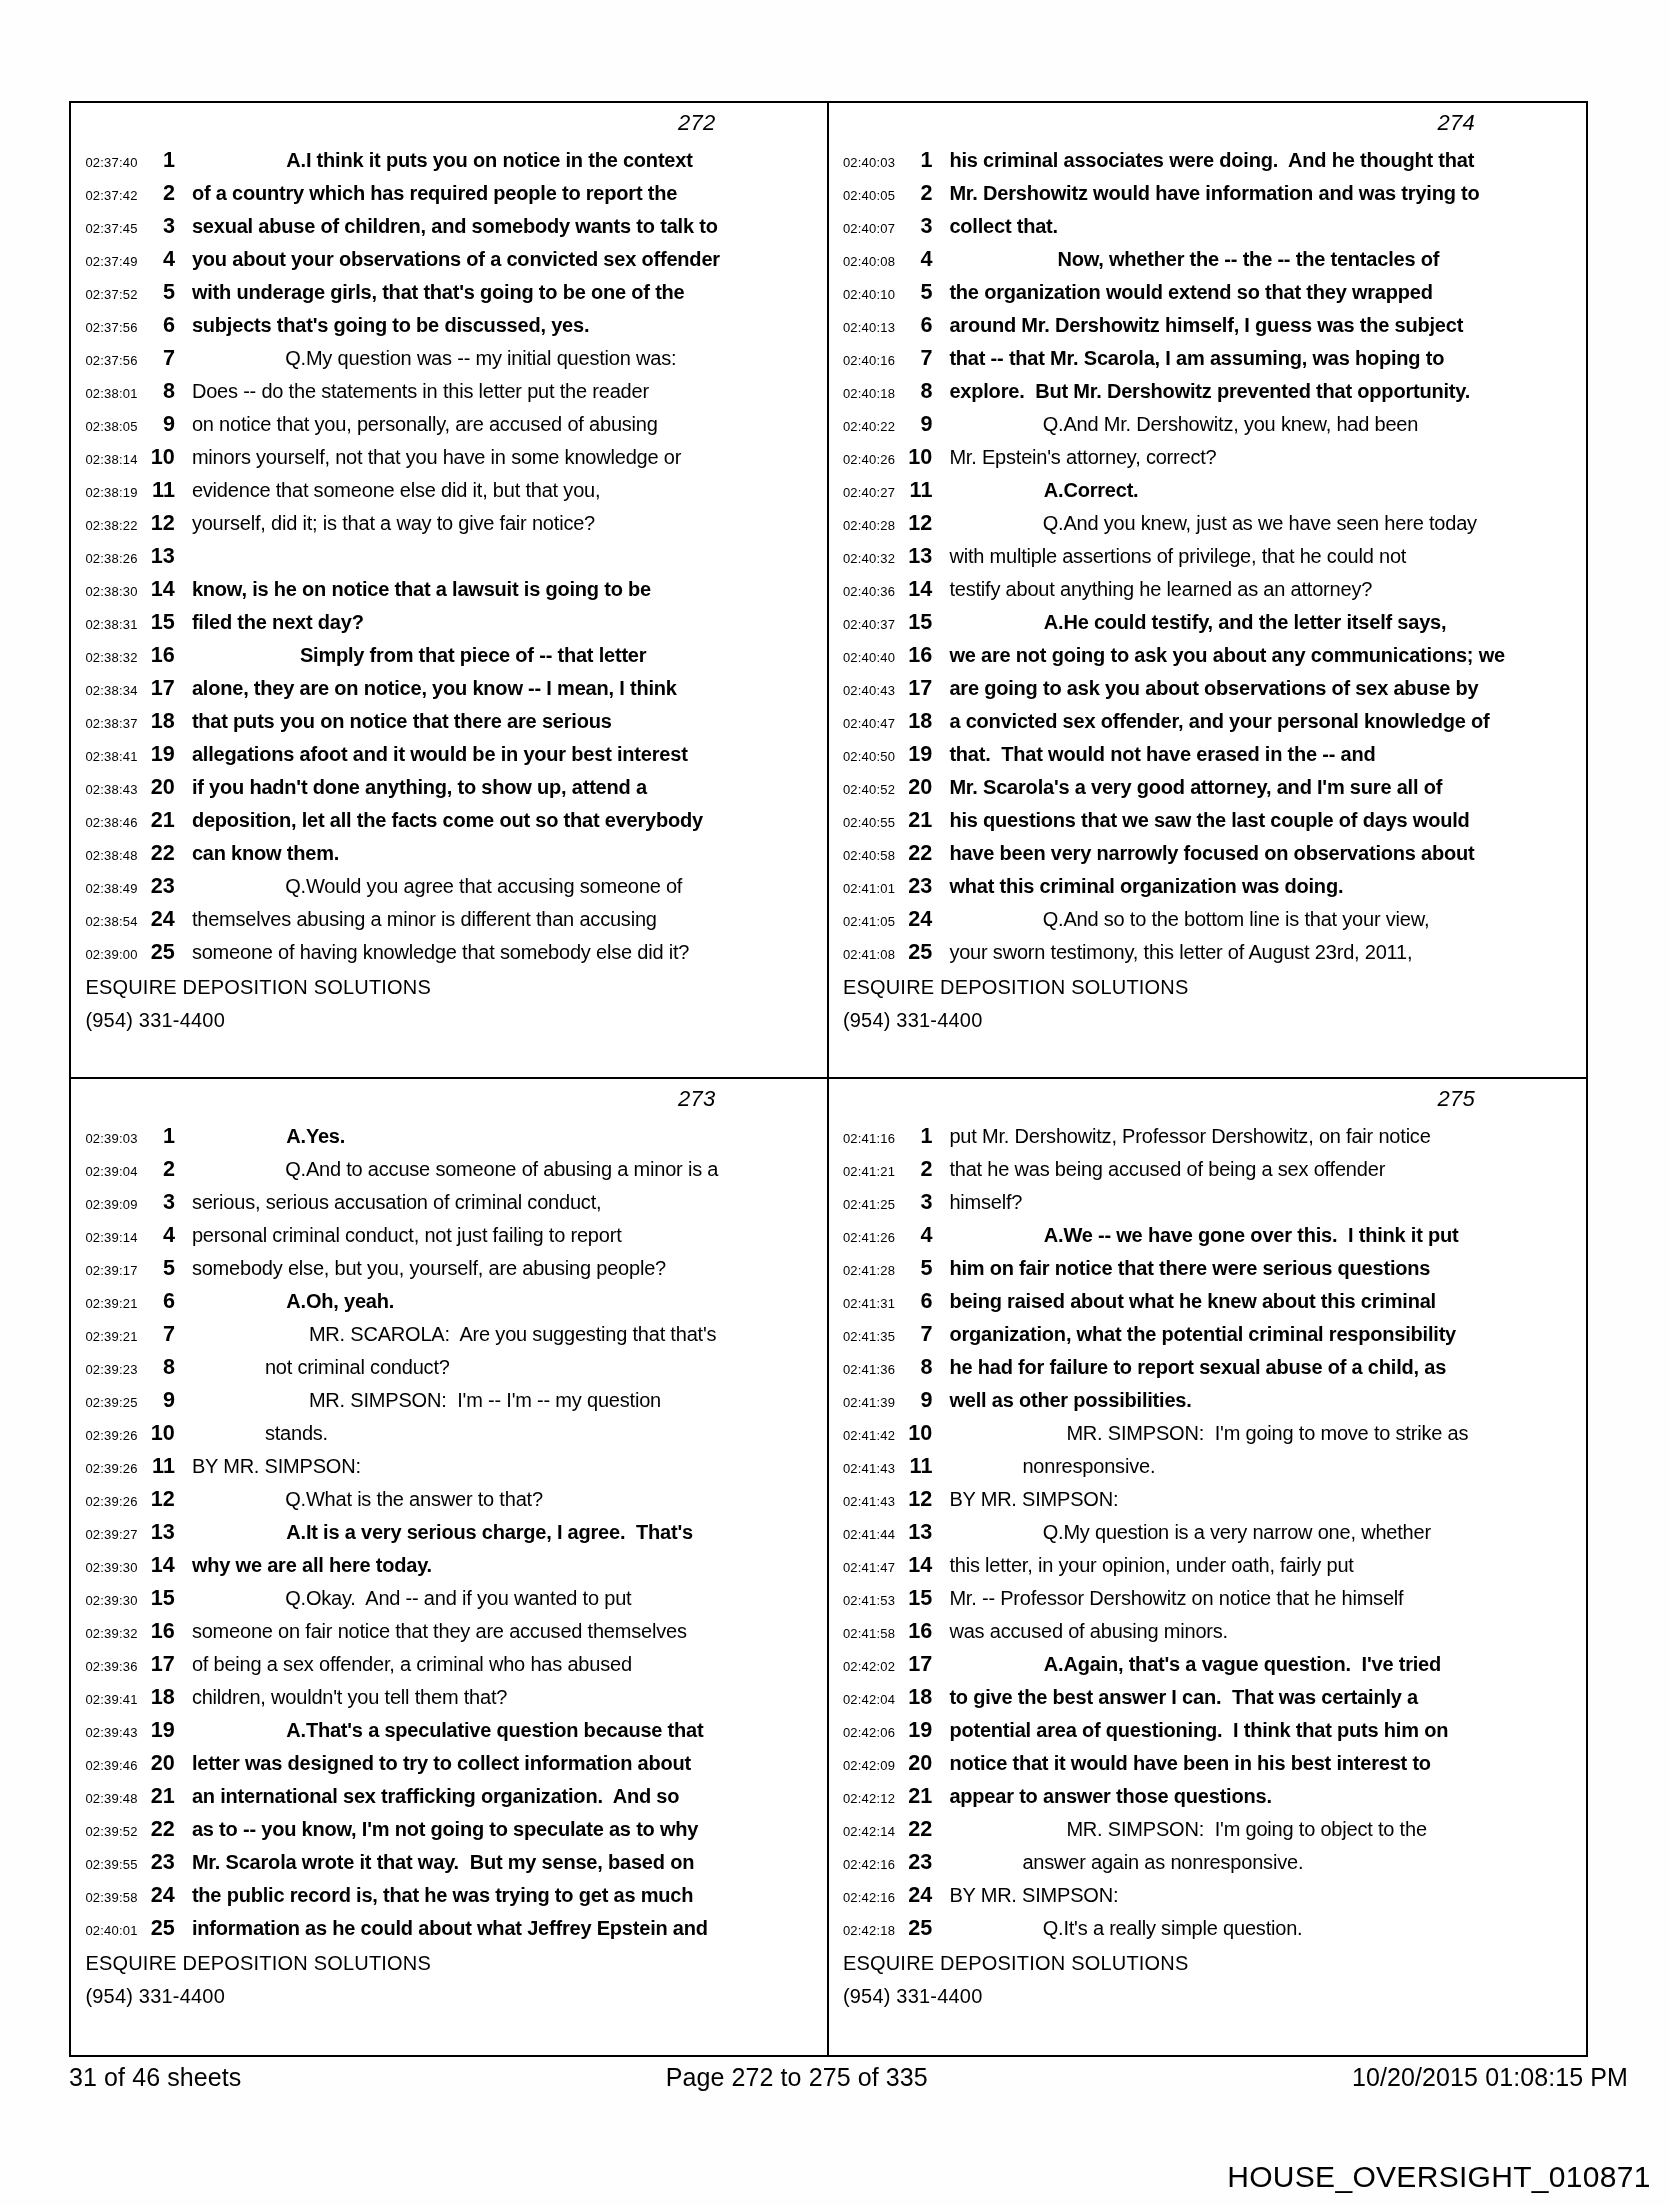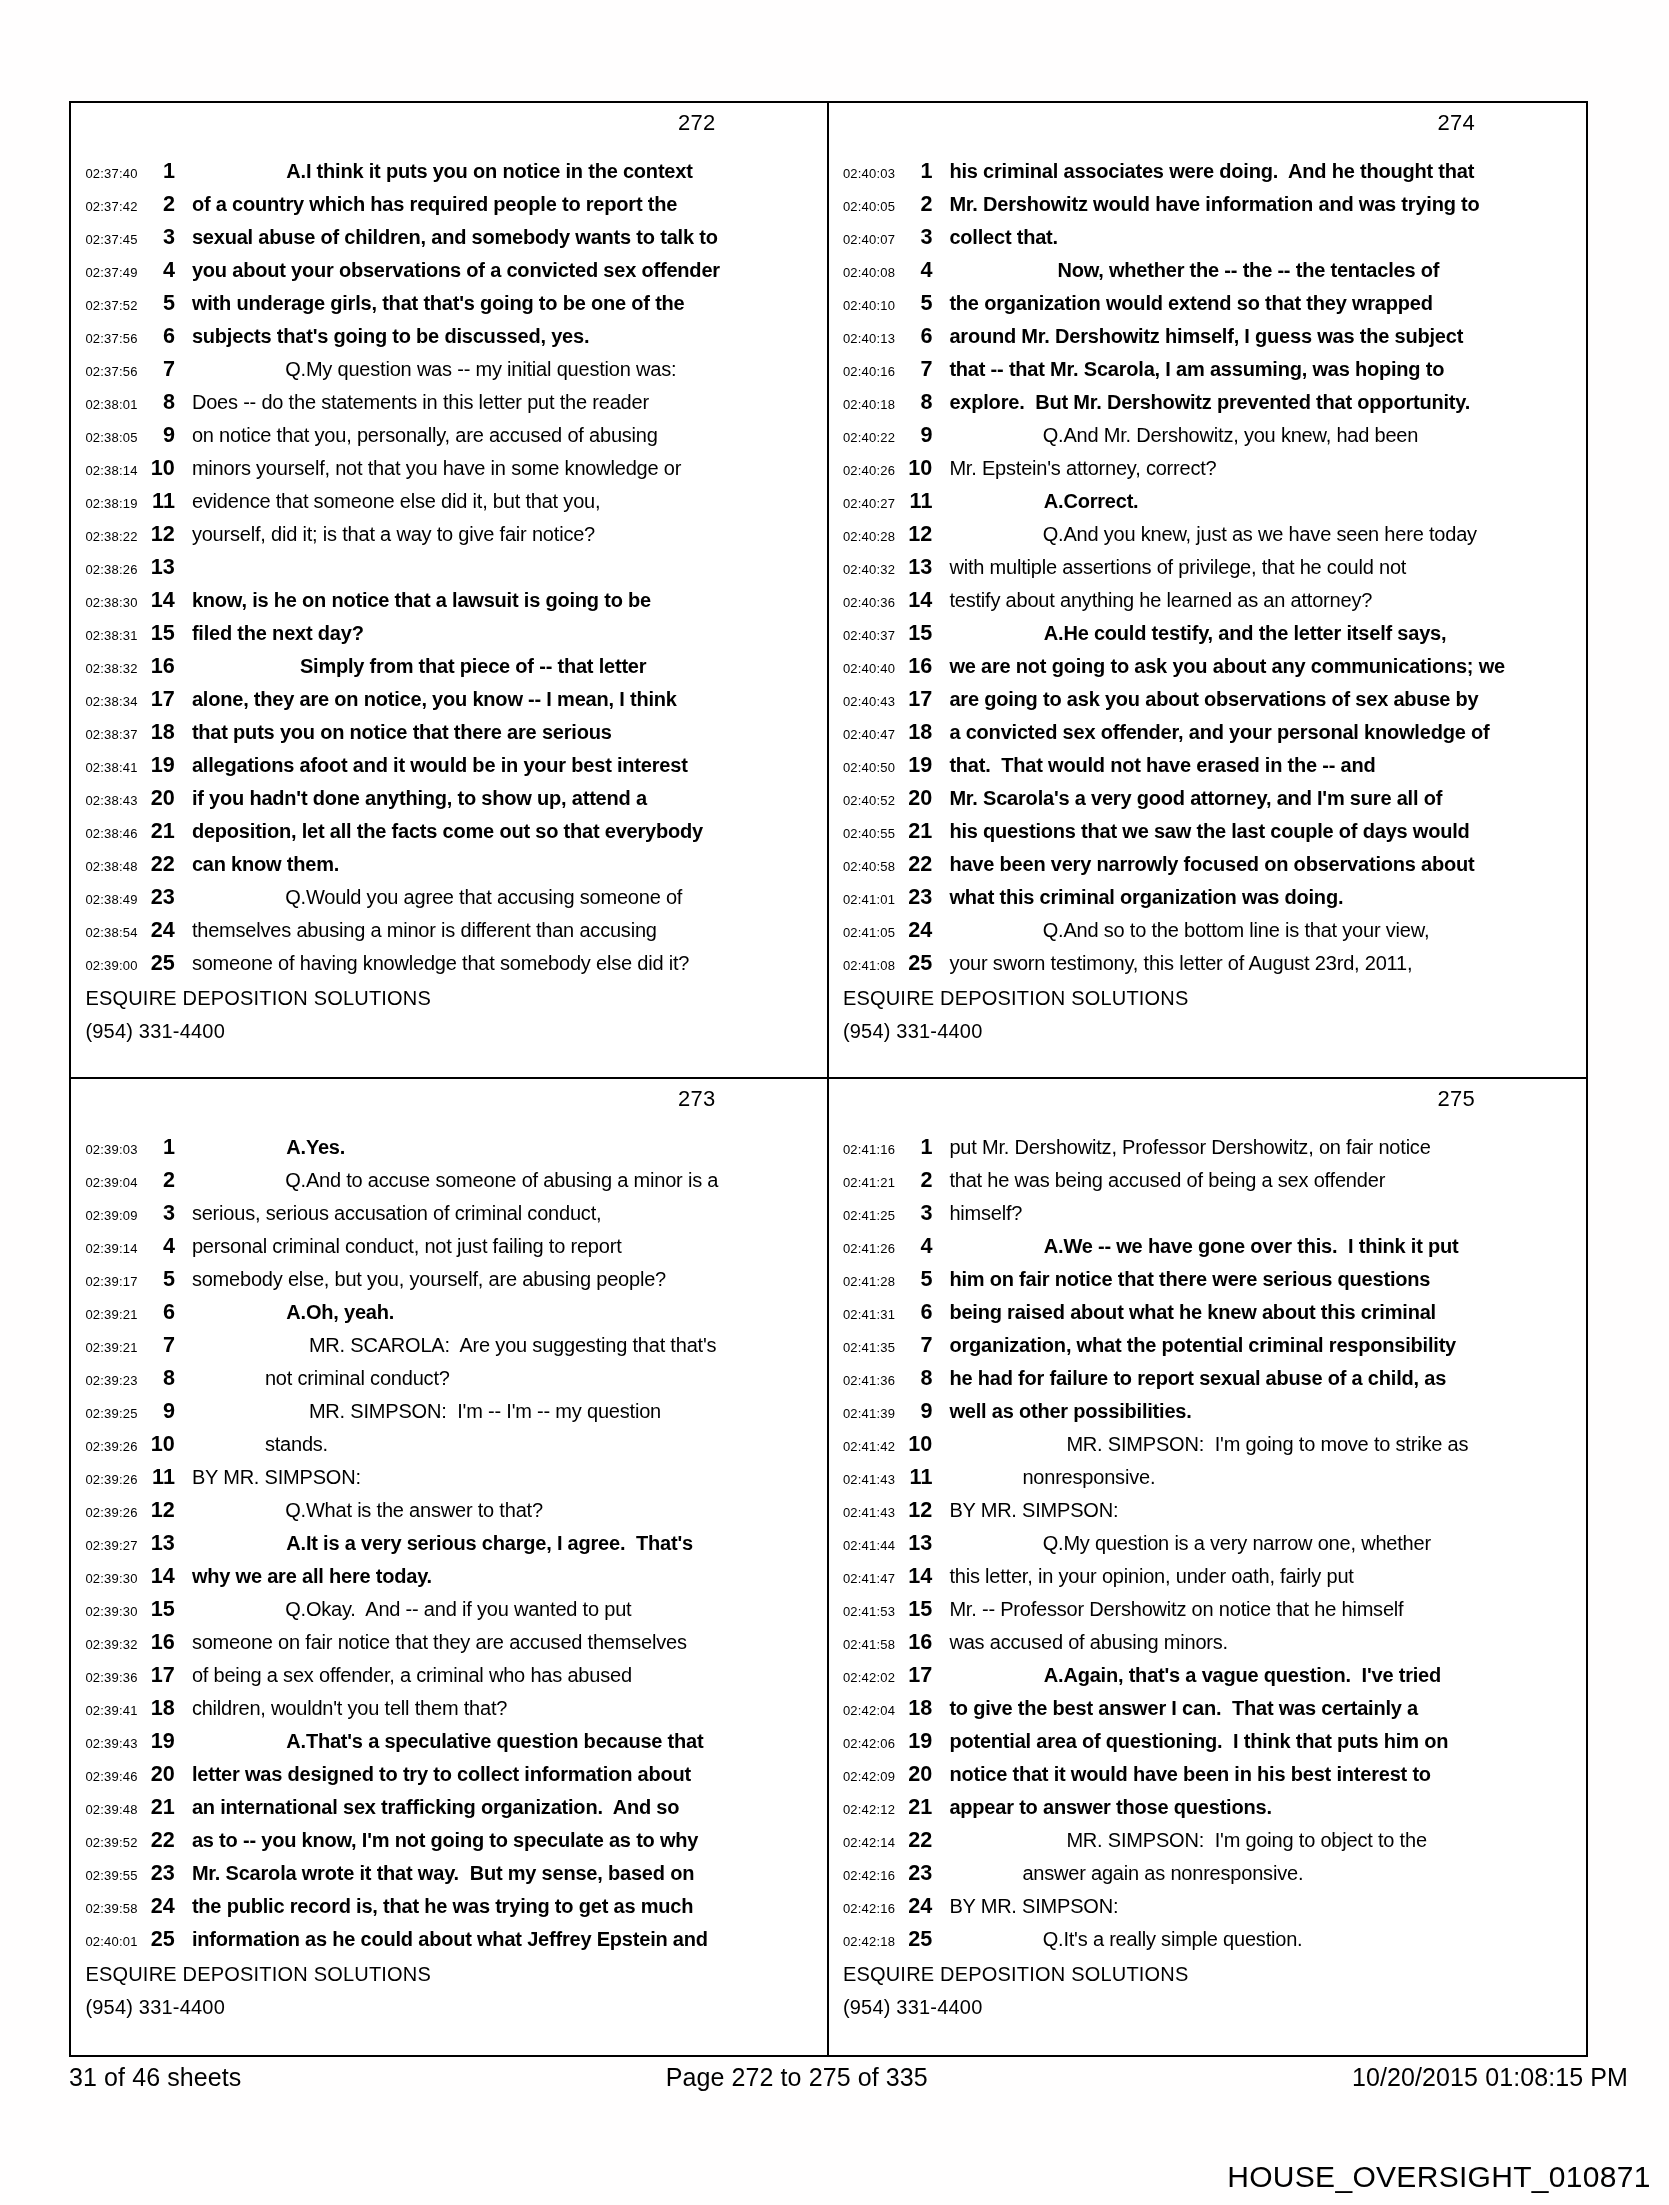--- a/index.html
+++ b/index.html
@@ -8,23 +8,23 @@
 
   .transcript-table{position:absolute;left:69px;top:101px;width:1519px;height:1956px;
         border:2.6px solid #000;box-sizing:border-box;background:#fff;
         display:grid;grid-template-columns:1fr 1fr;grid-template-rows:976px 1fr;}
 
   .cell{box-sizing:border-box;padding:5.2px 13px 0 14.4px;overflow:hidden;}
   .cell.col-left{border-right:2px solid #000;}
   .cell.row-top{border-bottom:2px solid #000;}
 
   .pagenum{height:30px;line-height:30px;text-align:right;padding-right:98px;
-        font-size:22px;letter-spacing:0.3px;}
-
-  .lines{margin-top:16px;}
+        font-size:22px;letter-spacing:0.3px;font-style:italic;}
+
+  .lines{margin-top:5px;}
   .line{display:flex;align-items:baseline;height:33px;line-height:33px;}
   .ts{width:62px;font-size:13px;letter-spacing:0.2px;flex:none;}
   .num{width:27.5px;text-align:right;font-weight:700;font-size:21.6px;flex:none;}
   .txt{margin-left:17px;font-size:20px;white-space:pre;letter-spacing:-0.2px;flex:none;}
   .txt.b{font-weight:700;}
   .m{display:inline-block;min-width:56px;}
   .ind-c{padding-left:0;}
   .ind-qa{padding-left:58px;text-align:right;}
   .ind-p{padding-left:108px;}
   .ind-s{padding-left:117px;}

